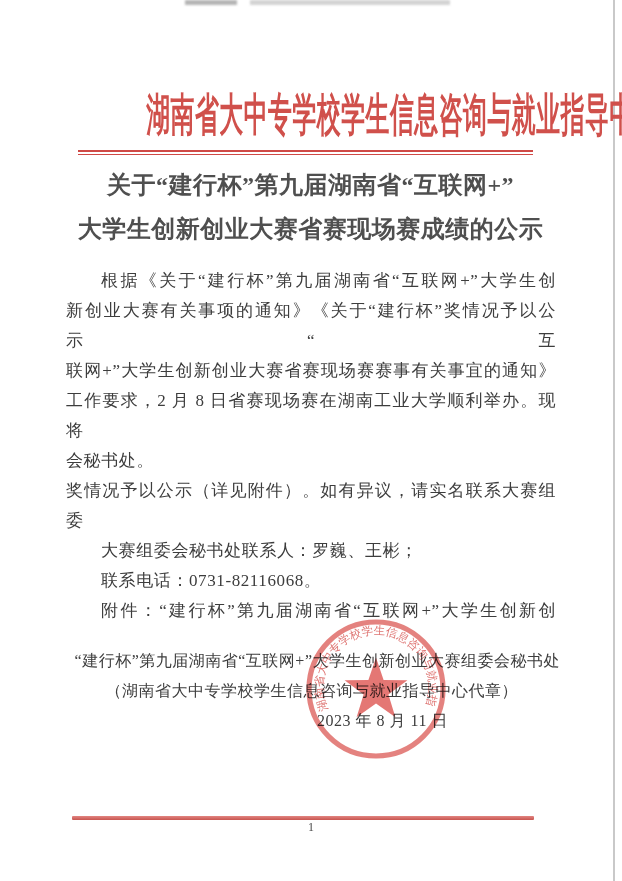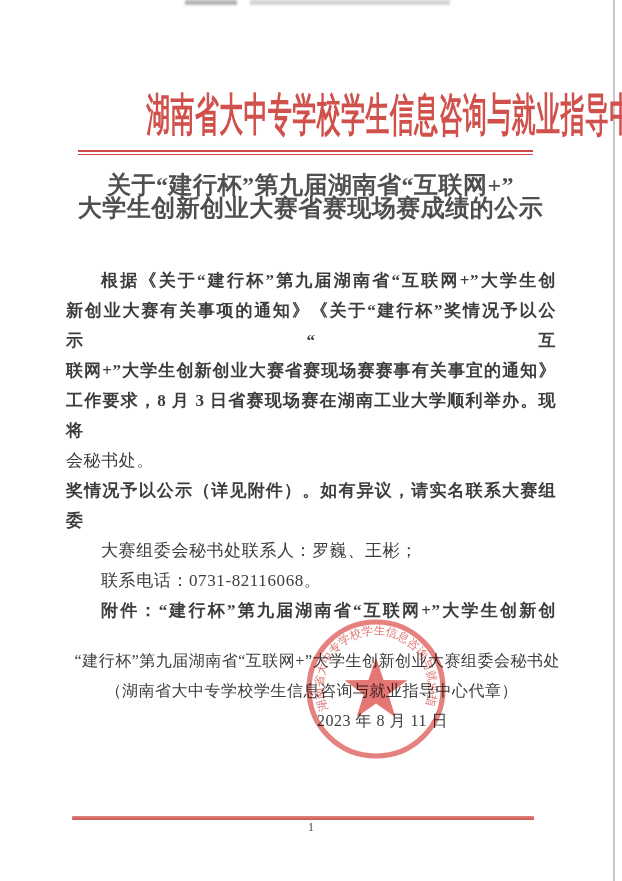--- a/index.html
+++ b/index.html
@@ -26,27 +26,27 @@
   }
   .header-rule{
     position:absolute;top:150px;left:78px;width:455px;height:2px;
     border-top:2.5px solid var(--rule-red);
     border-bottom:1.8px solid var(--rule-red);
   }
   
   .doc-title{position:absolute;left:0;width:621px;text-align:center;
     font-size:24px;font-weight:bold;color:var(--title-gray);letter-spacing:.5px;white-space:nowrap;}
   .title-1{top:169px;}
-  .title-2{top:192px;font-family:Liberation Serif, serif;}
+  .title-2{top:213px;font-family:Liberation Serif, serif;}
   
   .body-block{position:absolute;top:266px;left:66px;width:490px;
     font-size:17px;line-height:30px;color:var(--body-gray);}
   .line{white-space:normal;letter-spacing:.6px;}
   .indent{text-indent:35px;}
-  .fill{text-align:justify;text-align-last:justify;font-weight:bold;}
+  .fill{text-align:justify;text-align-last:justify;}
   
   .sig-block{position:absolute;top:646px;left:0;width:560px;
     font-size:16px;line-height:30px;color:var(--body-gray);letter-spacing:.5px;}
   .sig-line{text-align:right;white-space:nowrap;}
   .sig-1{padding-right:0;}
   .sig-2{padding-right:42px;margin-left:33px;}
   .sig-3{padding-right:112px;}
   
   .seal{position:absolute;left:303px;top:616px;width:146px;height:146px;
     mix-blend-mode:multiply;opacity:.87;}
@@ -69,21 +69,21 @@
 
   <div class="header-rule"></div>
 
   <div class="doc-title title-1">关于“建行杯”第九届湖南省“互联网+”</div>
   <div class="doc-title title-2">大学生创新创业大赛省赛现场赛成绩的公示</div>
 
   <div class="body-block">
     <div class="line indent fill">根据《关于“建行杯”第九届湖南省“互联网+”大学生创</div>
     <div class="line fill">新创业大赛有关事项的通知》《关于“建行杯”奖情况予以公示“互</div>
     <div class="line fill">联网+”大学生创新创业大赛省赛现场赛赛事有关事宜的通知》</div>
-    <div class="line fill">工作要求，8 月 3 日省赛现场赛在湖南工业大学顺利举办。现将</div>
+    <div class="line fill">工作要求，2 月 8 日省赛现场赛在湖南工业大学顺利举办。现将</div>
     <div class="line">会秘书处。</div>
     <div class="line fill">奖情况予以公示（详见附件）。如有异议，请实名联系大赛组委</div>
     <div class="line indent">大赛组委会秘书处联系人：罗巍、王彬；</div>
     <div class="line indent">联系电话：0731-82116068。</div>
     <div class="line indent fill">附件：“建行杯”第九届湖南省“互联网+”大学生创新创</div>
   </div>
 
   <div class="sig-block">
     <div class="sig-line sig-1">“建行杯”第九届湖南省“互联网+”大学生创新创业大赛组委会秘书处</div>
     <div class="sig-line sig-2">（湖南省大中专学校学生信息咨询与就业指导中心代章）</div>

